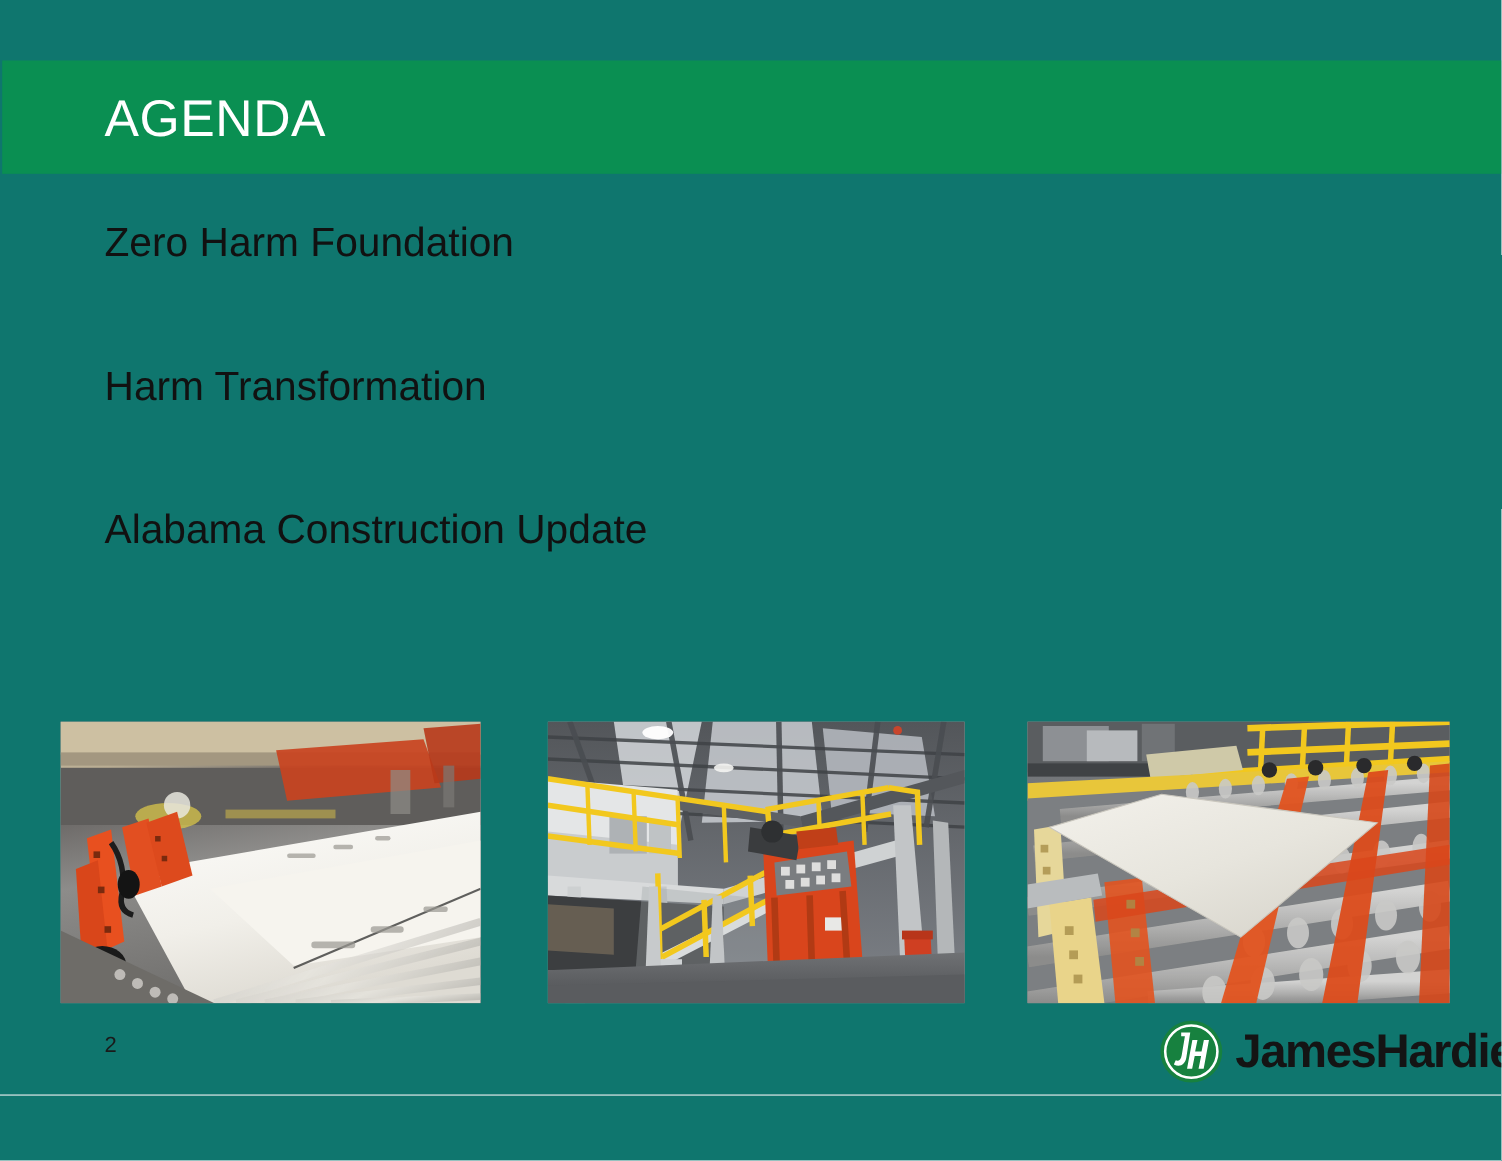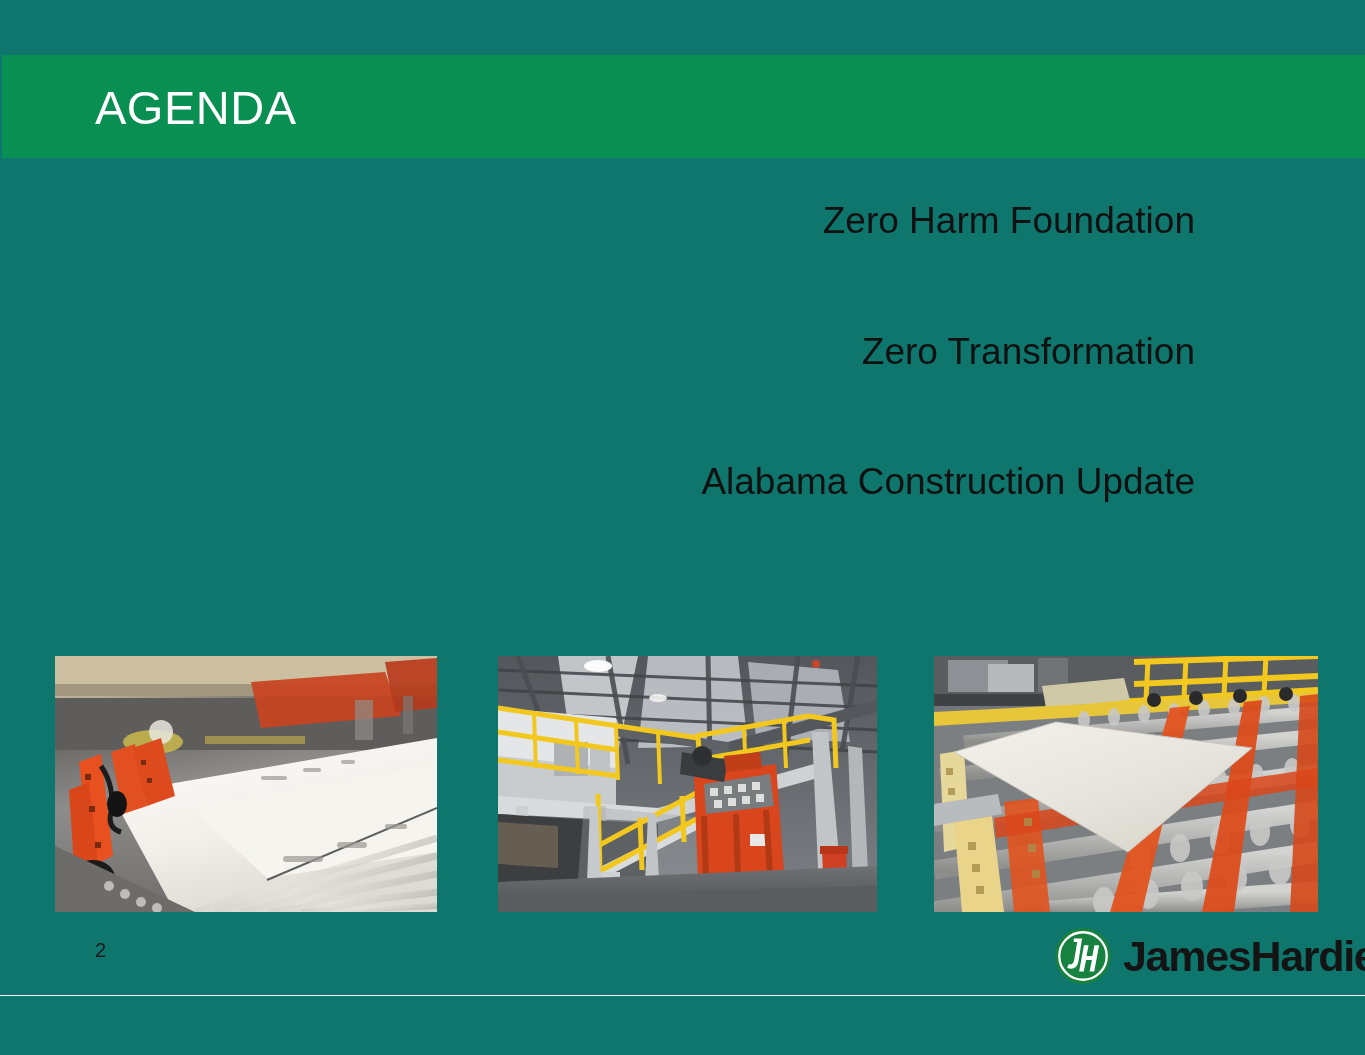--- a/index.html
+++ b/index.html
@@ -48,21 +48,20 @@
     top: 200px;
     width: 1100px;
   }
   .agenda-item {
     font-size: 37px;
     line-height: 1.15;
     color: #111111;
     margin: 0 0 88px 0;
     white-space: nowrap;
     font-weight: 400;
-    text-align: right;
   }
   .agenda-item:last-child { margin-bottom: 12px; }
 
   
   .photo-strip {
     position: absolute;
     left: 55px;
     top: 656px;
     width: 1263px;
     height: 256px;
@@ -126,21 +125,21 @@
 </head>
 <body>
 
 <div class="slide">
 
   <div class="header-band"></div>
   <div class="header-title">AGENDA</div>
 
   <div class="agenda-list">
     <div class="agenda-item">Zero Harm Foundation</div>
-    <div class="agenda-item">Zero Transformation</div>
+    <div class="agenda-item">Harm Transformation</div>
     <div class="agenda-item">Alabama Construction Update</div>
   </div>
 
   <div class="photo-strip">
 
     <div class="photo photo-1">
       <svg viewBox="0 0 382 256" preserveAspectRatio="none">
         <defs>
           <linearGradient id="p1bg" x1="0" y1="0" x2="0.3" y2="1">
             <stop offset="0" stop-color="#cfc2a4"></stop>

